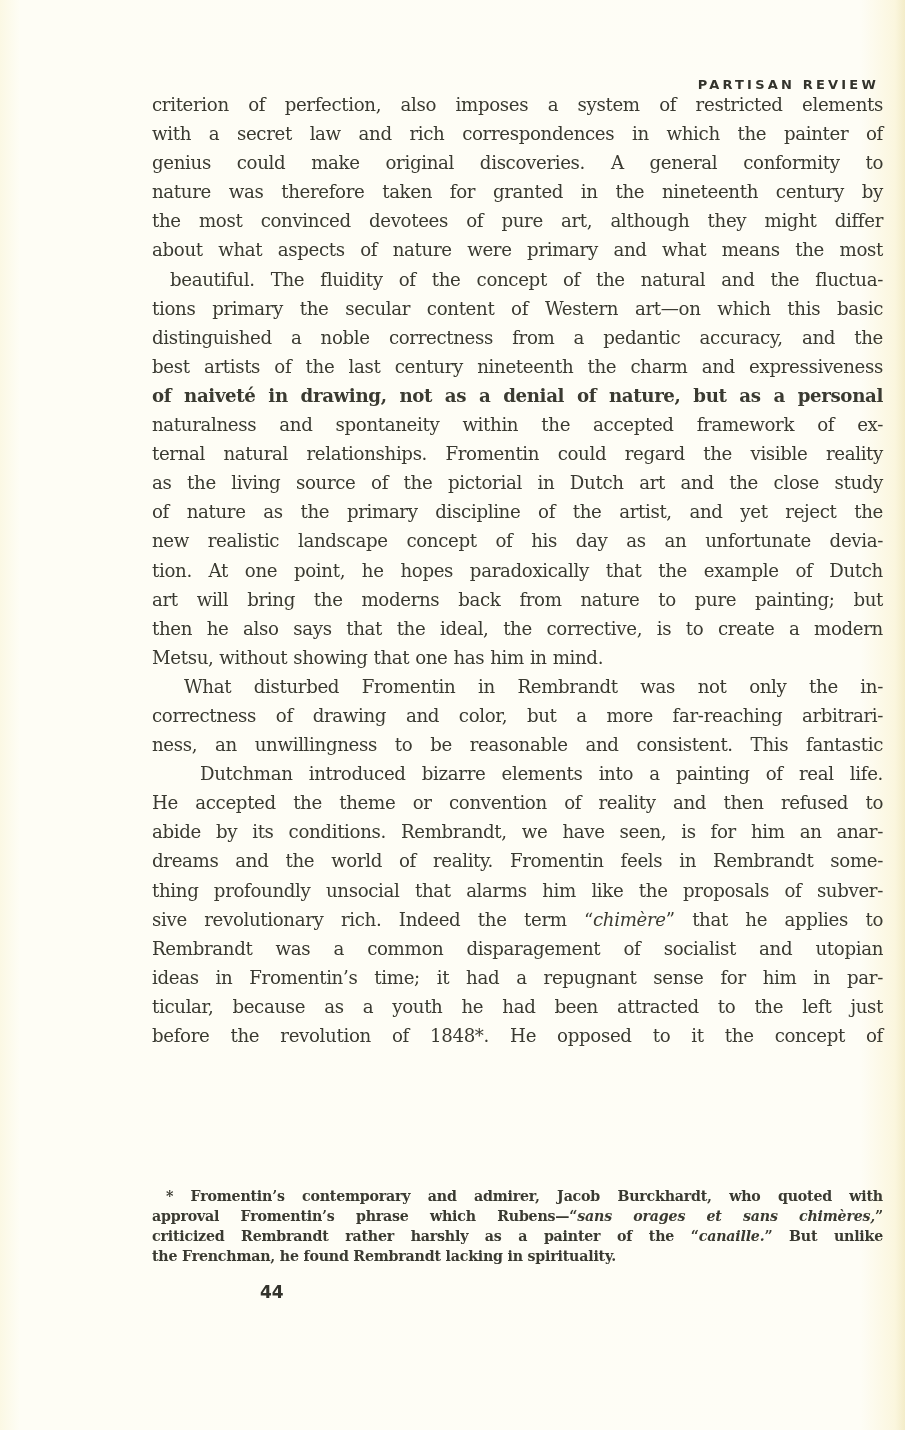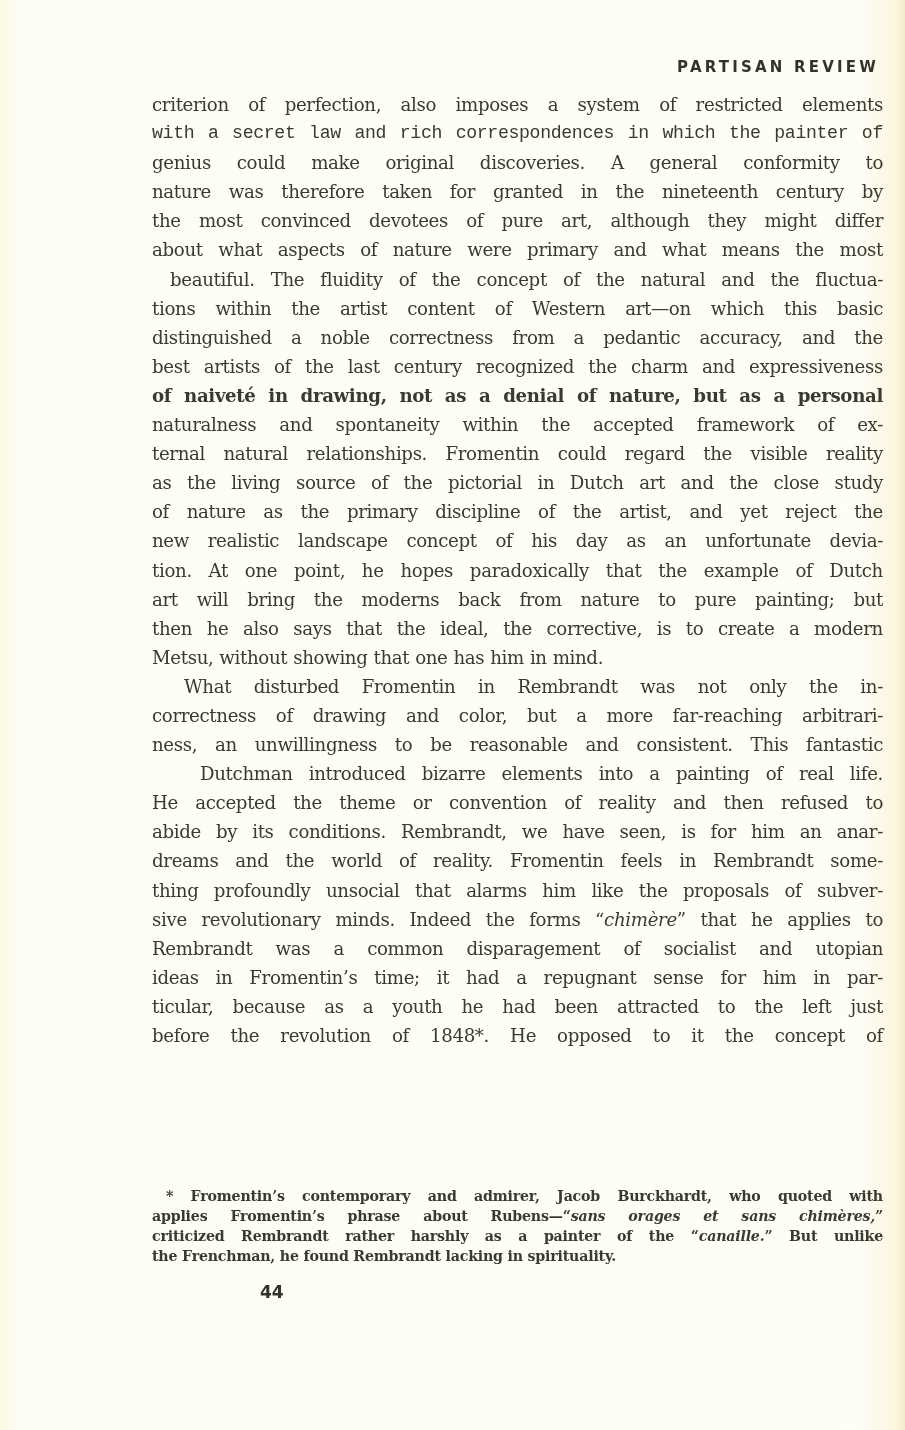--- a/index.html
+++ b/index.html
@@ -15,25 +15,25 @@
     }
     .page {
       position: absolute;
       left: 0; top: 0;
       width: 905px;
       height: 1430px;
       background: linear-gradient(90deg, #fbf8e4 0px, #fefdf5 20px, #fefdf6 860px, #fbf6de 895px, #f3ecc9 905px);
     }
     .running-head {
       position: absolute;
-      top: 58px;
+      top: 77px;
       right: 26px;
       font-family: "DejaVu Sans", sans-serif;
       font-weight: bold;
-      font-size: 15px;
+      font-size: 13px;
       letter-spacing: 3.2px;
       color: #33332c;
     }
     .body-text {
       position: absolute;
       left: 152px;
       top: 90px;
       width: 731px;
       font-family: "DejaVu Serif", serif;
       font-size: 18.2px;
@@ -90,59 +90,59 @@
 </head>
 <body>
 
 <div class="page">
 
   <div class="running-head">PARTISAN REVIEW</div>
 
   <div class="body-text">
     <div>
       <span class="line" style="white-space: nowrap; display: block;">criterion of perfection, also imposes a system of restricted elements</span>
-      <span class="line" style="white-space: nowrap; display: block; font-family: Liberation Mono, monospace;">with a secret law and rich correspondences in which the painter of</span>
+      <span class="line" style="white-space: nowrap; display: block;">with a secret law and rich correspondences in which the painter of</span>
       <span class="line" style="white-space: nowrap; display: block;">genius could make original discoveries. A general conformity to</span>
       <span class="line" style="white-space: nowrap; display: block;">nature was therefore taken for granted in the nineteenth century by</span>
       <span class="line" style="white-space: nowrap; display: block;">the most convinced devotees of pure art, although they might differ</span>
       <span class="line" style="white-space: nowrap; display: block;">about what aspects of nature were primary and what means the most</span>
       <span class="line" style="white-space: nowrap; display: block; margin-left: 18px;">beautiful. The fluidity of the concept of the natural and the fluctua-</span>
-      <span class="line" style="white-space: nowrap; display: block;">tions within the artist content of Western art—on which this basic</span>
+      <span class="line" style="white-space: nowrap; display: block;">tions primary the secular content of Western art—on which this basic</span>
       <span class="line" style="white-space: nowrap; display: block;">distinguished a noble correctness from a pedantic accuracy, and the</span>
-      <span class="line" style="white-space: nowrap; display: block;">best artists of the last century recognized the charm and expressiveness</span>
+      <span class="line" style="white-space: nowrap; display: block;">best artists of the last century nineteenth the charm and expressiveness</span>
       <span class="line" style="white-space: nowrap; display: block; font-weight: bold;">of naiveté in drawing, not as a denial of nature, but as a personal</span>
       <span class="line" style="white-space: nowrap; display: block;">naturalness and spontaneity within the accepted framework of ex-</span>
       <span class="line" style="white-space: nowrap; display: block;">ternal natural relationships. Fromentin could regard the visible reality</span>
       <span class="line" style="white-space: nowrap; display: block;">as the living source of the pictorial in Dutch art and the close study</span>
       <span class="line" style="white-space: nowrap; display: block;">of nature as the primary discipline of the artist, and yet reject the</span>
       <span class="line" style="white-space: nowrap; display: block;">new realistic landscape concept of his day as an unfortunate devia-</span>
       <span class="line" style="white-space: nowrap; display: block;">tion. At one point, he hopes paradoxically that the example of Dutch</span>
       <span class="line" style="white-space: nowrap; display: block;">art will bring the moderns back from nature to pure painting; but</span>
       <span class="line" style="white-space: nowrap; display: block;">then he also says that the ideal, the corrective, is to create a modern</span>
       <span class="line last">Metsu, without showing that one has him in mind.</span>
     </div>
     <div>
       <span class="line indent" style="white-space: nowrap; display: block;">What disturbed Fromentin in Rembrandt was not only the in-</span>
       <span class="line" style="white-space: nowrap; display: block;">correctness of drawing and color, but a more far-reaching arbitrari-</span>
       <span class="line" style="white-space: nowrap; display: block;">ness, an unwillingness to be reasonable and consistent. This fantastic</span>
       <span class="line" style="white-space: nowrap; display: block; margin-left: 48px;">Dutchman introduced bizarre elements into a painting of real life.</span>
       <span class="line" style="white-space: nowrap; display: block;">He accepted the theme or convention of reality and then refused to</span>
       <span class="line" style="white-space: nowrap; display: block;">abide by its conditions. Rembrandt, we have seen, is for him an anar-</span>
       <span class="line" style="white-space: nowrap; display: block;">dreams and the world of reality. Fromentin feels in Rembrandt some-</span>
       <span class="line" style="white-space: nowrap; display: block;">thing profoundly unsocial that alarms him like the proposals of subver-</span>
-      <span class="line" style="white-space: nowrap; display: block;"><span>sive revolutionary minds. Indeed the forms “</span><span class="it">chimère</span><span>” that he applies to</span></span>
+      <span class="line" style="white-space: nowrap; display: block;"><span>sive revolutionary rich. Indeed the term “</span><span class="it">chimère</span><span>” that he applies to</span></span>
       <span class="line" style="white-space: nowrap; display: block;">Rembrandt was a common disparagement of socialist and utopian</span>
       <span class="line" style="white-space: nowrap; display: block;">ideas in Fromentin’s time; it had a repugnant sense for him in par-</span>
       <span class="line" style="white-space: nowrap; display: block;">ticular, because as a youth he had been attracted to the left just</span>
       <span class="line" style="white-space: nowrap; display: block;">before the revolution of 1848*. He opposed to it the concept of</span>
     </div>
   </div>
 
   <div class="footnote">
     <span class="line first" style="white-space: nowrap; display: block;">* Fromentin’s contemporary and admirer, Jacob Burckhardt, who quoted with</span>
-    <span class="line" style="white-space: nowrap; display: block; word-spacing: 0.00195312px;"><span>applies Fromentin’s phrase about Rubens—“</span><span class="it">sans orages et sans chimères,</span><span>”</span></span>
+    <span class="line" style="white-space: nowrap; display: block; word-spacing: 0.00195312px;"><span>approval Fromentin’s phrase which Rubens—“</span><span class="it">sans orages et sans chimères,</span><span>”</span></span>
     <span class="line" style="white-space: nowrap; display: block; letter-spacing: -0.2002px;"><span>criticized Rembrandt rather harshly as a painter of the “</span><span class="it">canaille.</span><span>” But unlike</span></span>
     <span class="line last">the Frenchman, he found Rembrandt lacking in spirituality.</span>
   </div>
 
   <div class="page-number">44</div>
 
 </div>
 
 </body></html>

